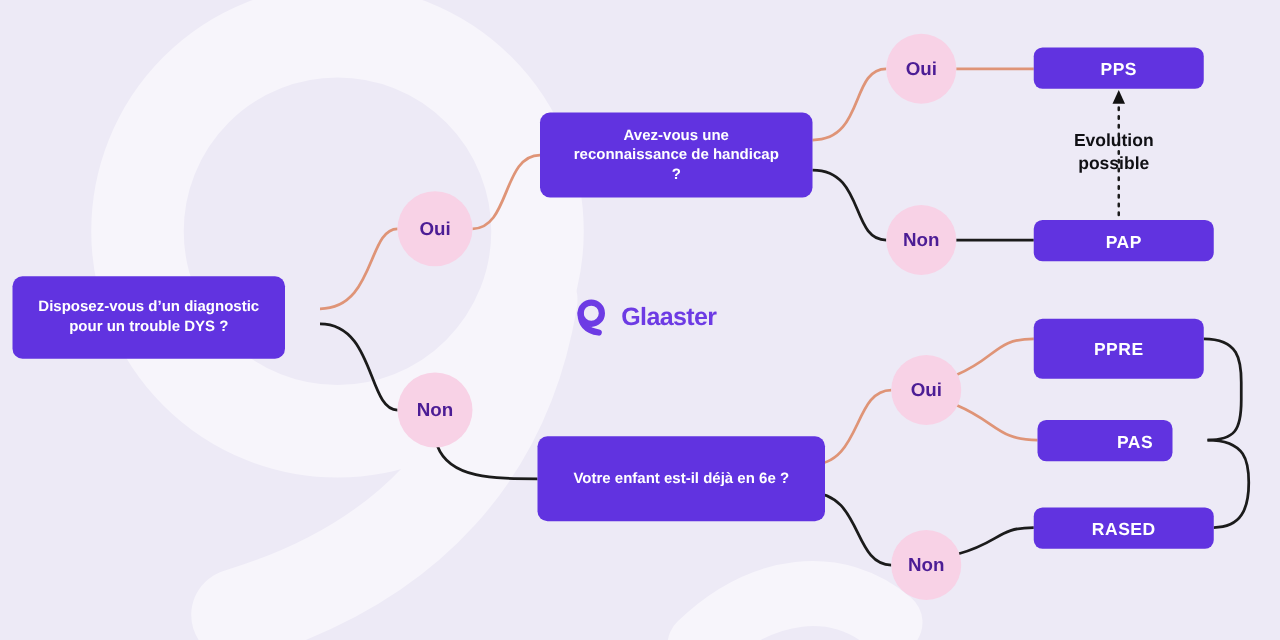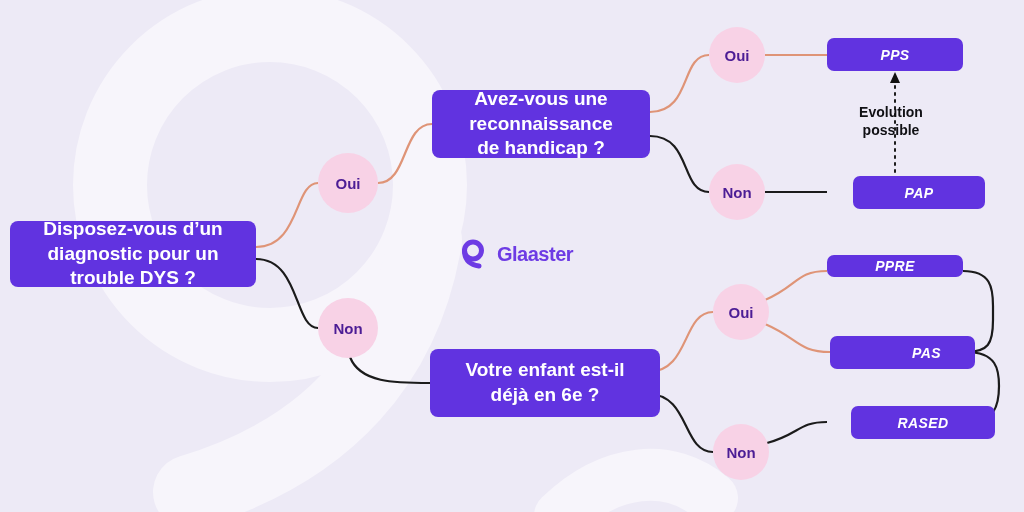--- a/index.html
+++ b/index.html
@@ -17,38 +17,38 @@
   .ln-s { stroke:var(--salmon,#df9477); }
   .ln-b { stroke:var(--line,#1b1b1b); }
   .dotted { fill:none; stroke:var(--line,#1b1b1b); stroke-width:2px;
             stroke-dasharray:2 5; stroke-linecap:round; }
   .swirl { fill:none; stroke:var(--swirl,#f7f5fb); }
 
   
   .qbox {
     position:absolute; background:var(--purple,#6133e0); color:#fff;
     border-radius:8px; display:flex; align-items:center; justify-content:center;
-    text-align:center; font-weight:bold; font-size:19px; line-height:1.3;
+    text-align:center; font-weight:bold; font-size:12px; line-height:1.3;
     padding:8px 24px;
   }
-  .box-diagnostic { left:10px;  top:221px; width:246px; height:66px; padding:8px 14px; }
+  .box-diagnostic { left:10px;  top:221px; width:218px; height:66px; padding:8px 14px; }
   .box-handicap   { left:432px; top:90px;  width:218px; height:68px; }
   .box-sixieme    { left:430px; top:349px; width:230px; height:68px; }
 
   
   .obox {
     position:absolute; background:var(--purple,#6133e0); color:#fff;
     border-radius:7px; display:flex; align-items:center; justify-content:center;
-    font-weight:bold; font-size:14px; letter-spacing:.4px;font-style:italic;
+    font-weight:bold; font-size:14px; letter-spacing:.4px;
   }
   .out-pps   { left:827px; top:38px;  width:136px; height:33px; }
-  .out-pap   { left:827px; top:176px; width:132px; height:33px;margin-left:26px; }
-  .out-ppre  { left:827px; top:255px; width:136px; height:22px; }
-  .out-pas   { left:830px; top:336px; width:145px; height:33px;padding-left:48px; }
-  .out-rased { left:827px; top:406px; width:144px; height:33px;margin-left:24px; }
+  .out-pap   { left:827px; top:176px; width:144px; height:33px; }
+  .out-ppre  { left:827px; top:255px; width:136px; height:48px; }
+  .out-pas   { left:830px; top:336px; width:108px; height:33px;padding-left:48px; }
+  .out-rased { left:827px; top:406px; width:144px; height:33px; }
 
   
   .circle {
     position:absolute; border-radius:50%; background:var(--pink,#f8d2e6);
     color:#4c1d95; display:flex; align-items:center; justify-content:center;
     font-weight:bold; font-size:15px;
   }
   .c-oui1 { left:318px; top:153px; width:60px; height:60px; }
   .c-non1 { left:318px; top:298px; width:60px; height:60px; }
   .c-oui2 { left:709px; top:27px;  width:56px; height:56px; }

